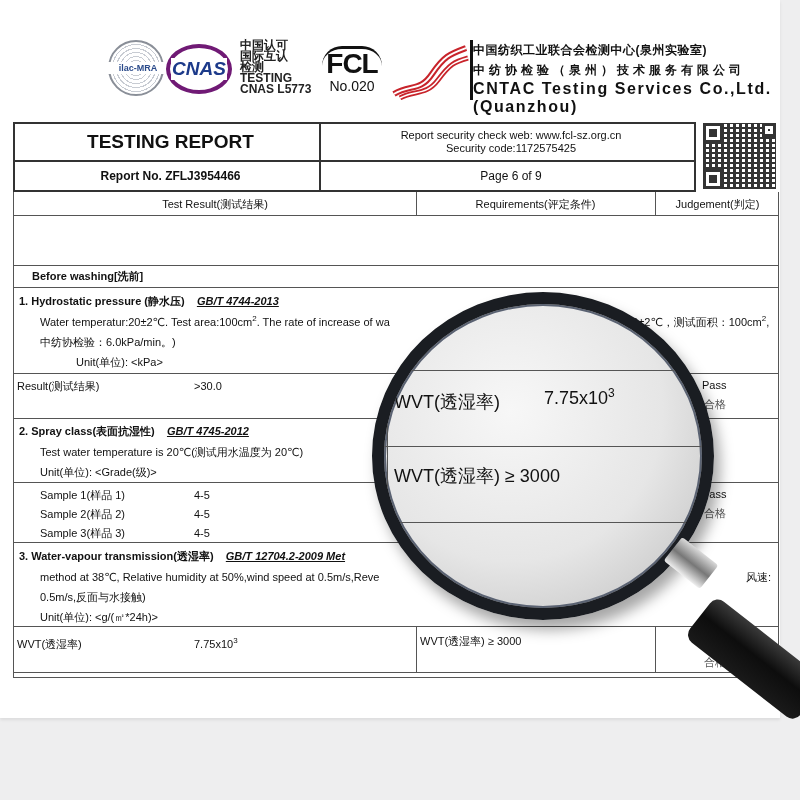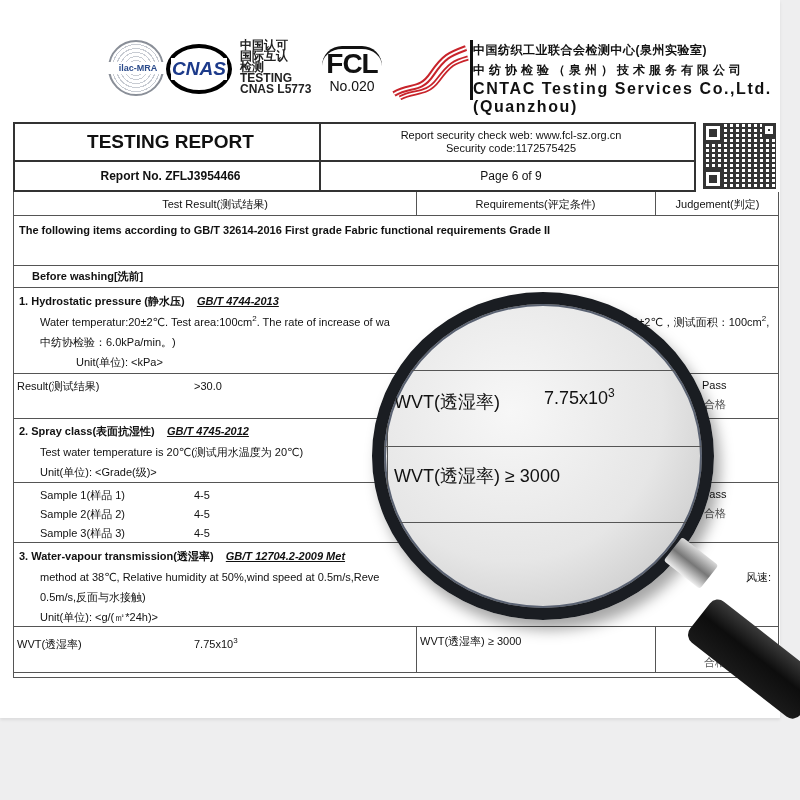--- a/index.html
+++ b/index.html
@@ -20,21 +20,21 @@
   .ilac {
     position: absolute; left: 0; top: 2px; width: 56px; height: 56px; border-radius: 50%;
     border: 2px solid #8a8f98; background: repeating-radial-gradient(circle at 50% 50%, #fff 0 3px, #c8ccd3 3px 4px);
   }
   .ilac span {
     position: absolute; left: -2px; top: 20px; width: 60px; text-align: center;
     font-size: 9px; font-weight: bold; color: #2a4a8a; background: #fff; line-height: 12px;
   }
   .cnas {
     position: absolute; left: 58px; top: 6px; width: 66px; height: 50px;
-    border: 4px solid #000000; border-radius: 50%;
+    border: 4px solid #701a75; border-radius: 50%;
     display: flex; align-items: center; justify-content: center;
   }
   .cnas span { font-size: 19px; font-weight: bold; font-style: italic; color: #1c3a8a; background:#fff; padding:0 1px; }
   .cnas-text {
     position: absolute; left: 132px; top: 2px; font-size: 12px; line-height: 11px; color: #222; font-weight: bold;
   }
   .fcl { position: absolute; left: 214px; top: 8px; width: 60px; text-align: center; }
   .fcl .big { font-size: 28px; font-weight: bold; letter-spacing: -1px; line-height: 30px; border-top: 3px solid #111; border-radius: 20px 20px 0 0; display:inline-block; padding:0 4px; }
   .fcl .no { font-size: 14px; line-height: 14px; }
   .swoosh { position: absolute; left: 282px; top: 6px; width: 80px; height: 56px; }
@@ -144,21 +144,20 @@
   <div class="main">
 
     <div class="row" style="top:0;height:24px;"></div>
     <div class="vline" style="left:402px;top:0;height:24px;"></div>
     <div class="vline" style="left:641px;top:0;height:24px;"></div>
     <div class="txt" style="left:0;width:402px;top:4px;text-align:center;">Test Result(测试结果)</div>
     <div class="txt" style="left:402px;width:239px;top:4px;text-align:center;">Requirements(评定条件)</div>
     <div class="txt" style="left:641px;width:125px;top:4px;text-align:center;">Judgement(判定)</div>
 
     <div class="row" style="top:24px;height:50px;"></div>
-    <div class="txt b" style="left:5px;top:30px;">The following items according to GB/T 32614-2016 First grade Fabric functional requirements Grade II</div>
 
     <div class="row" style="top:74px;height:22px;"></div>
     <div class="txt b" style="left:18px;top:76px;">Before washing[洗前]</div>
 
     <div class="row" style="top:96px;height:86px;"></div>
     <div class="txt" style="left:5px;top:101px;"><span class="b">1. Hydrostatic pressure (静水压)</span>&nbsp;&nbsp;&nbsp;&nbsp;<span class="u">GB/T 4744-2013</span></div>
     <div class="txt" style="left:26px;top:122px;"><span>Water temperatur:20±2℃. Test area:100cm</span><sup>2</sup><span>. The rate of increase of wa</span></div>
     <div class="txt" style="left:612px;top:122px;"><span>20±2℃，测试面积：100cm</span><sup>2</sup>,</div>
     <div class="txt" style="left:26px;top:142px;">中纺协检验：6.0kPa/min。)</div>
     <div class="txt" style="left:26px;top:162px;margin-left:36px;">Unit(单位): &lt;kPa&gt;</div>

